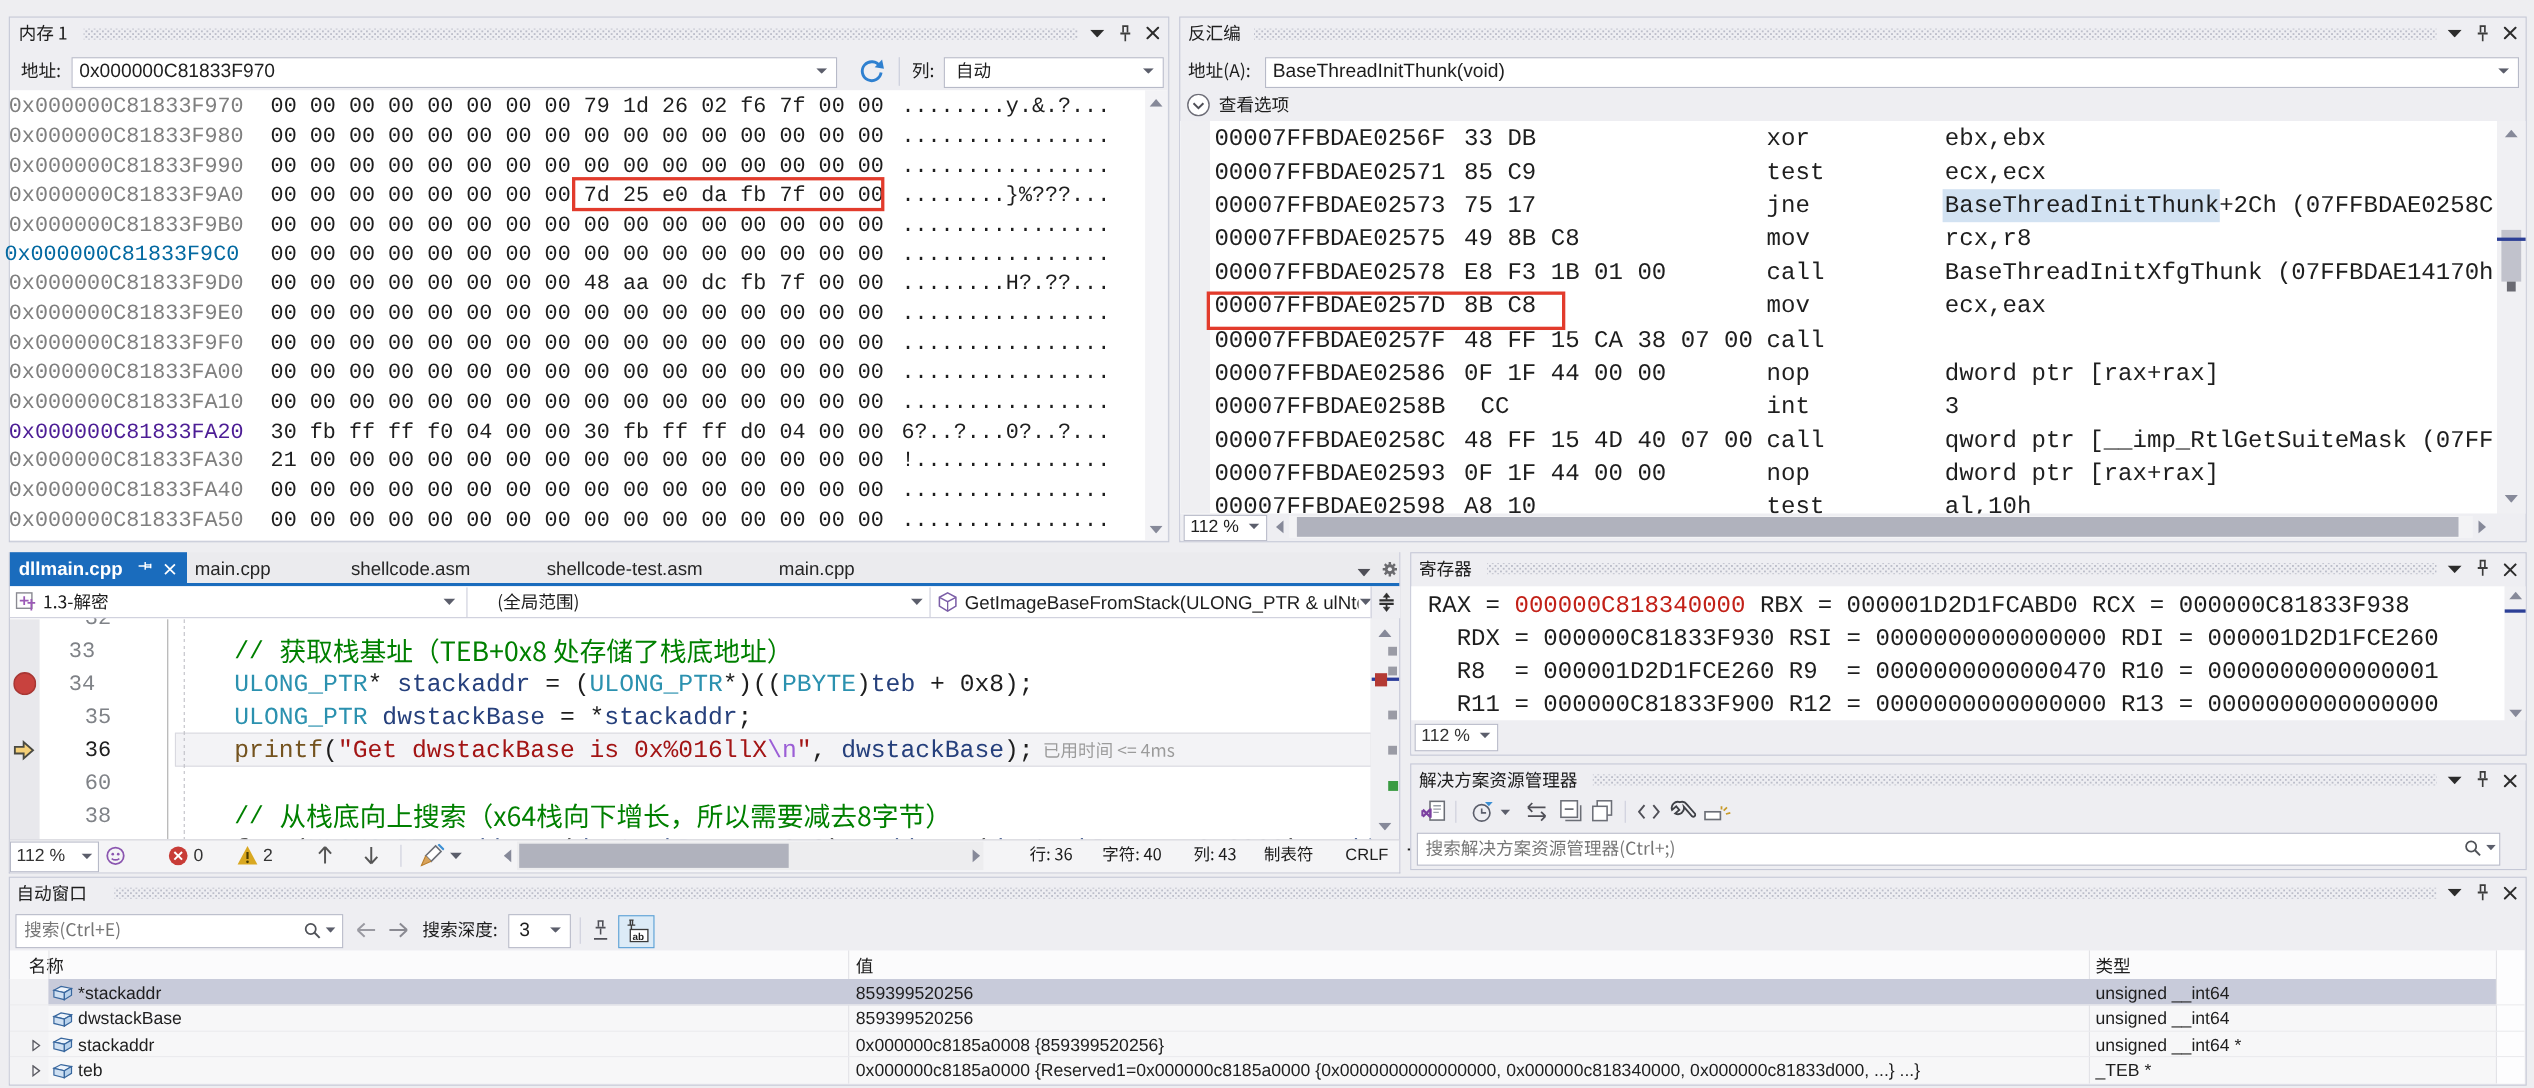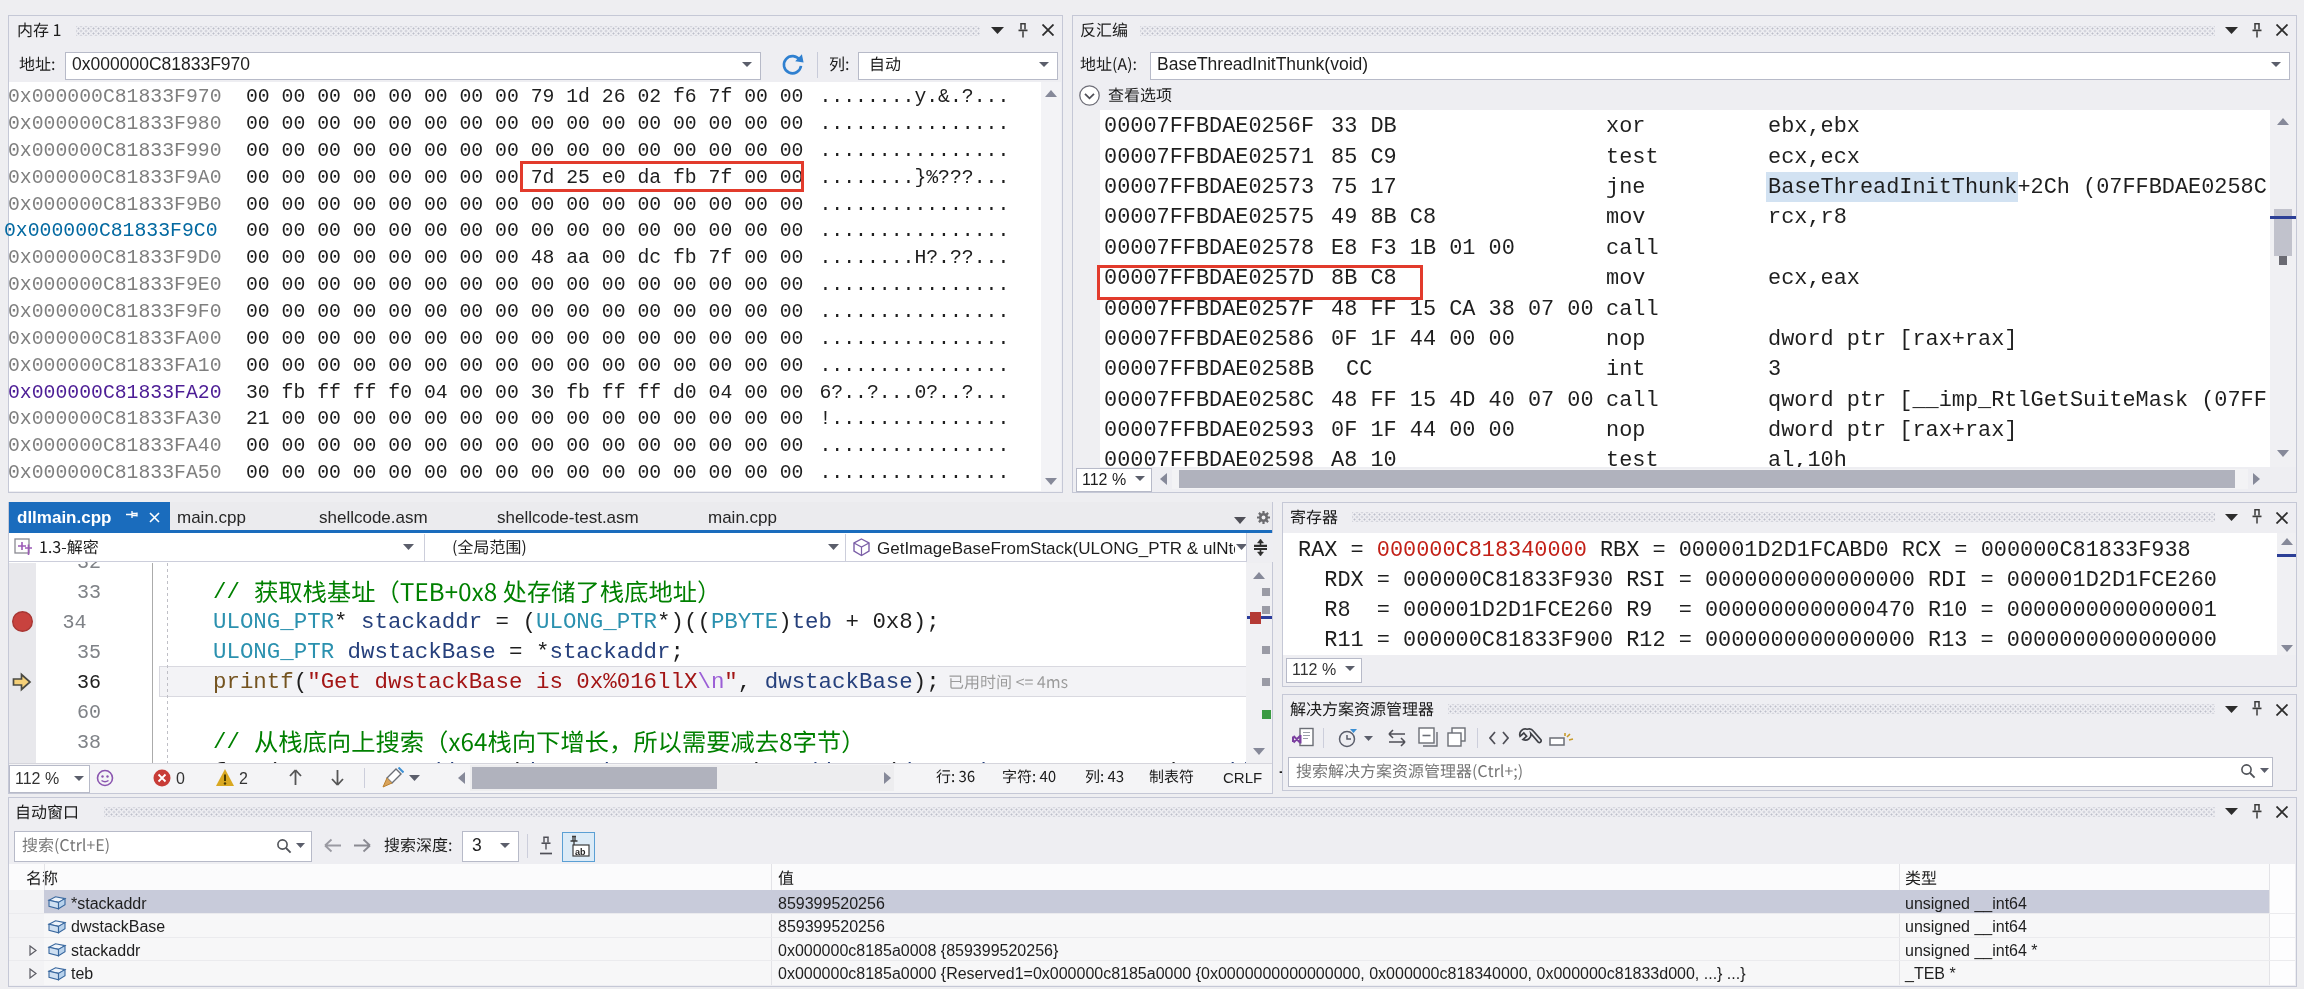--- a/index.html
+++ b/index.html
@@ -156,20 +156,21 @@
 <div class="ab m21" style="left:258px;top:63.0px">75 17</div>
 <div class="ab m21" style="left:533px;top:63.0px">jne</div>
 <div class="ab m21" style="left:695px;top:63.0px">BaseThreadInitThunk+2Ch (07FFBDAE0258C</div>
 <div class="ab m21" style="left:31px;top:93.4px">00007FFBDAE02575</div>
 <div class="ab m21" style="left:258px;top:93.4px">49 8B C8</div>
 <div class="ab m21" style="left:533px;top:93.4px">mov</div>
 <div class="ab m21" style="left:695px;top:93.4px">rcx,r8</div>
 <div class="ab m21" style="left:31px;top:123.7px">00007FFBDAE02578</div>
 <div class="ab m21" style="left:258px;top:123.7px">E8 F3 1B 01 00</div>
 <div class="ab m21" style="left:533px;top:123.7px">call</div>
+<div class="ab m21" style="left:695px;top:123.7px">BaseThreadInitXfgThunk (07FFBDAE14170h</div>
 <div class="ab m21" style="left:31px;top:154.1px">00007FFBDAE0257D</div>
 <div class="ab m21" style="left:258px;top:154.1px">8B C8</div>
 <div class="ab m21" style="left:533px;top:154.1px">mov</div>
 <div class="ab m21" style="left:695px;top:154.1px">ecx,eax</div>
 <div class="ab m21" style="left:31px;top:184.5px">00007FFBDAE0257F</div>
 <div class="ab m21" style="left:258px;top:184.5px">48 FF 15 CA 38 07 00</div>
 <div class="ab m21" style="left:533px;top:184.5px">call</div>
 <div class="ab m21" style="left:31px;top:214.8px">00007FFBDAE02586</div>
 <div class="ab m21" style="left:258px;top:214.8px">0F 1F 44 00 00</div>
 <div class="ab m21" style="left:533px;top:214.8px">nop</div>
@@ -215,21 +216,21 @@
 <div class="ab" style="left:1179px;top:470px;width:1056px;height:18px;background:#b0b2bd;"></div>
 <svg class="ab" style="left:2253px;top:473px" width="7" height="12" viewBox="0 0 7 12">
     <polygon points="0,0 0,12 7,6.0" fill="#868999"></polygon>
   </svg>
 <div class="ab" style="left:9px;top:533px;width:1237px;height:230px;background:#fff;"></div>
 <div class="ab" style="left:9px;top:563px;width:27px;height:200px;background:#e8e8ec;"></div>
 <div class="ab" style="left:159px;top:666px;width:1086px;height:29px;background:#f3f3f6;border:1px solid #d9d9e0;"></div>
 <div class="ab" style="left:152px;top:563px;width:1px;height:200px;background:#ababab;"></div>
 <div class="ab" style="left:167px;top:563px;width:1px;height:200px;background:repeating-linear-gradient(to bottom,#bfbfc6 0 3px,transparent 3px 6px);"></div>
 <div class="ab n20" style="left:48px;top:549.0px;width:53px;text-align:right;color:#7f8287">32</div>
-<div class="ab n20" style="left:48px;top:579.0px;width:53px;text-align:right;color:#7f8287">33</div>
+<div class="ab n20" style="left:48px;top:579.0px;width:53px;text-align:center;color:#7f8287">33</div>
 <div class="ab n20" style="left:48px;top:609.0px;width:53px;text-align:center;color:#7f8287">34</div>
 <div class="ab n20" style="left:48px;top:639.0px;width:53px;text-align:right;color:#7f8287">35</div>
 <div class="ab n20" style="left:48px;top:669.0px;width:53px;text-align:right;color:#202020">36</div>
 <div class="ab n20" style="left:48px;top:699.0px;width:53px;text-align:right;color:#7f8287">60</div>
 <div class="ab n20" style="left:48px;top:729.0px;width:53px;text-align:right;color:#7f8287">38</div>
 <svg class="ab" style="left:12px;top:611px" width="21" height="21" viewBox="0 0 21 21">
     <circle cx="10.5" cy="10.5" r="9.8" fill="#c8423e" stroke="#a83734" stroke-width="1.4"></circle>
   </svg>
 <svg class="ab" style="left:12px;top:671.5px" width="20" height="20" viewBox="0 0 20 20">
     <path d="M1.5 7 H9.5 V2.5 L18 10 L9.5 17.5 V13 H1.5 Z" fill="#f5d078" stroke="#4a4a42" stroke-width="1.7"></path>

